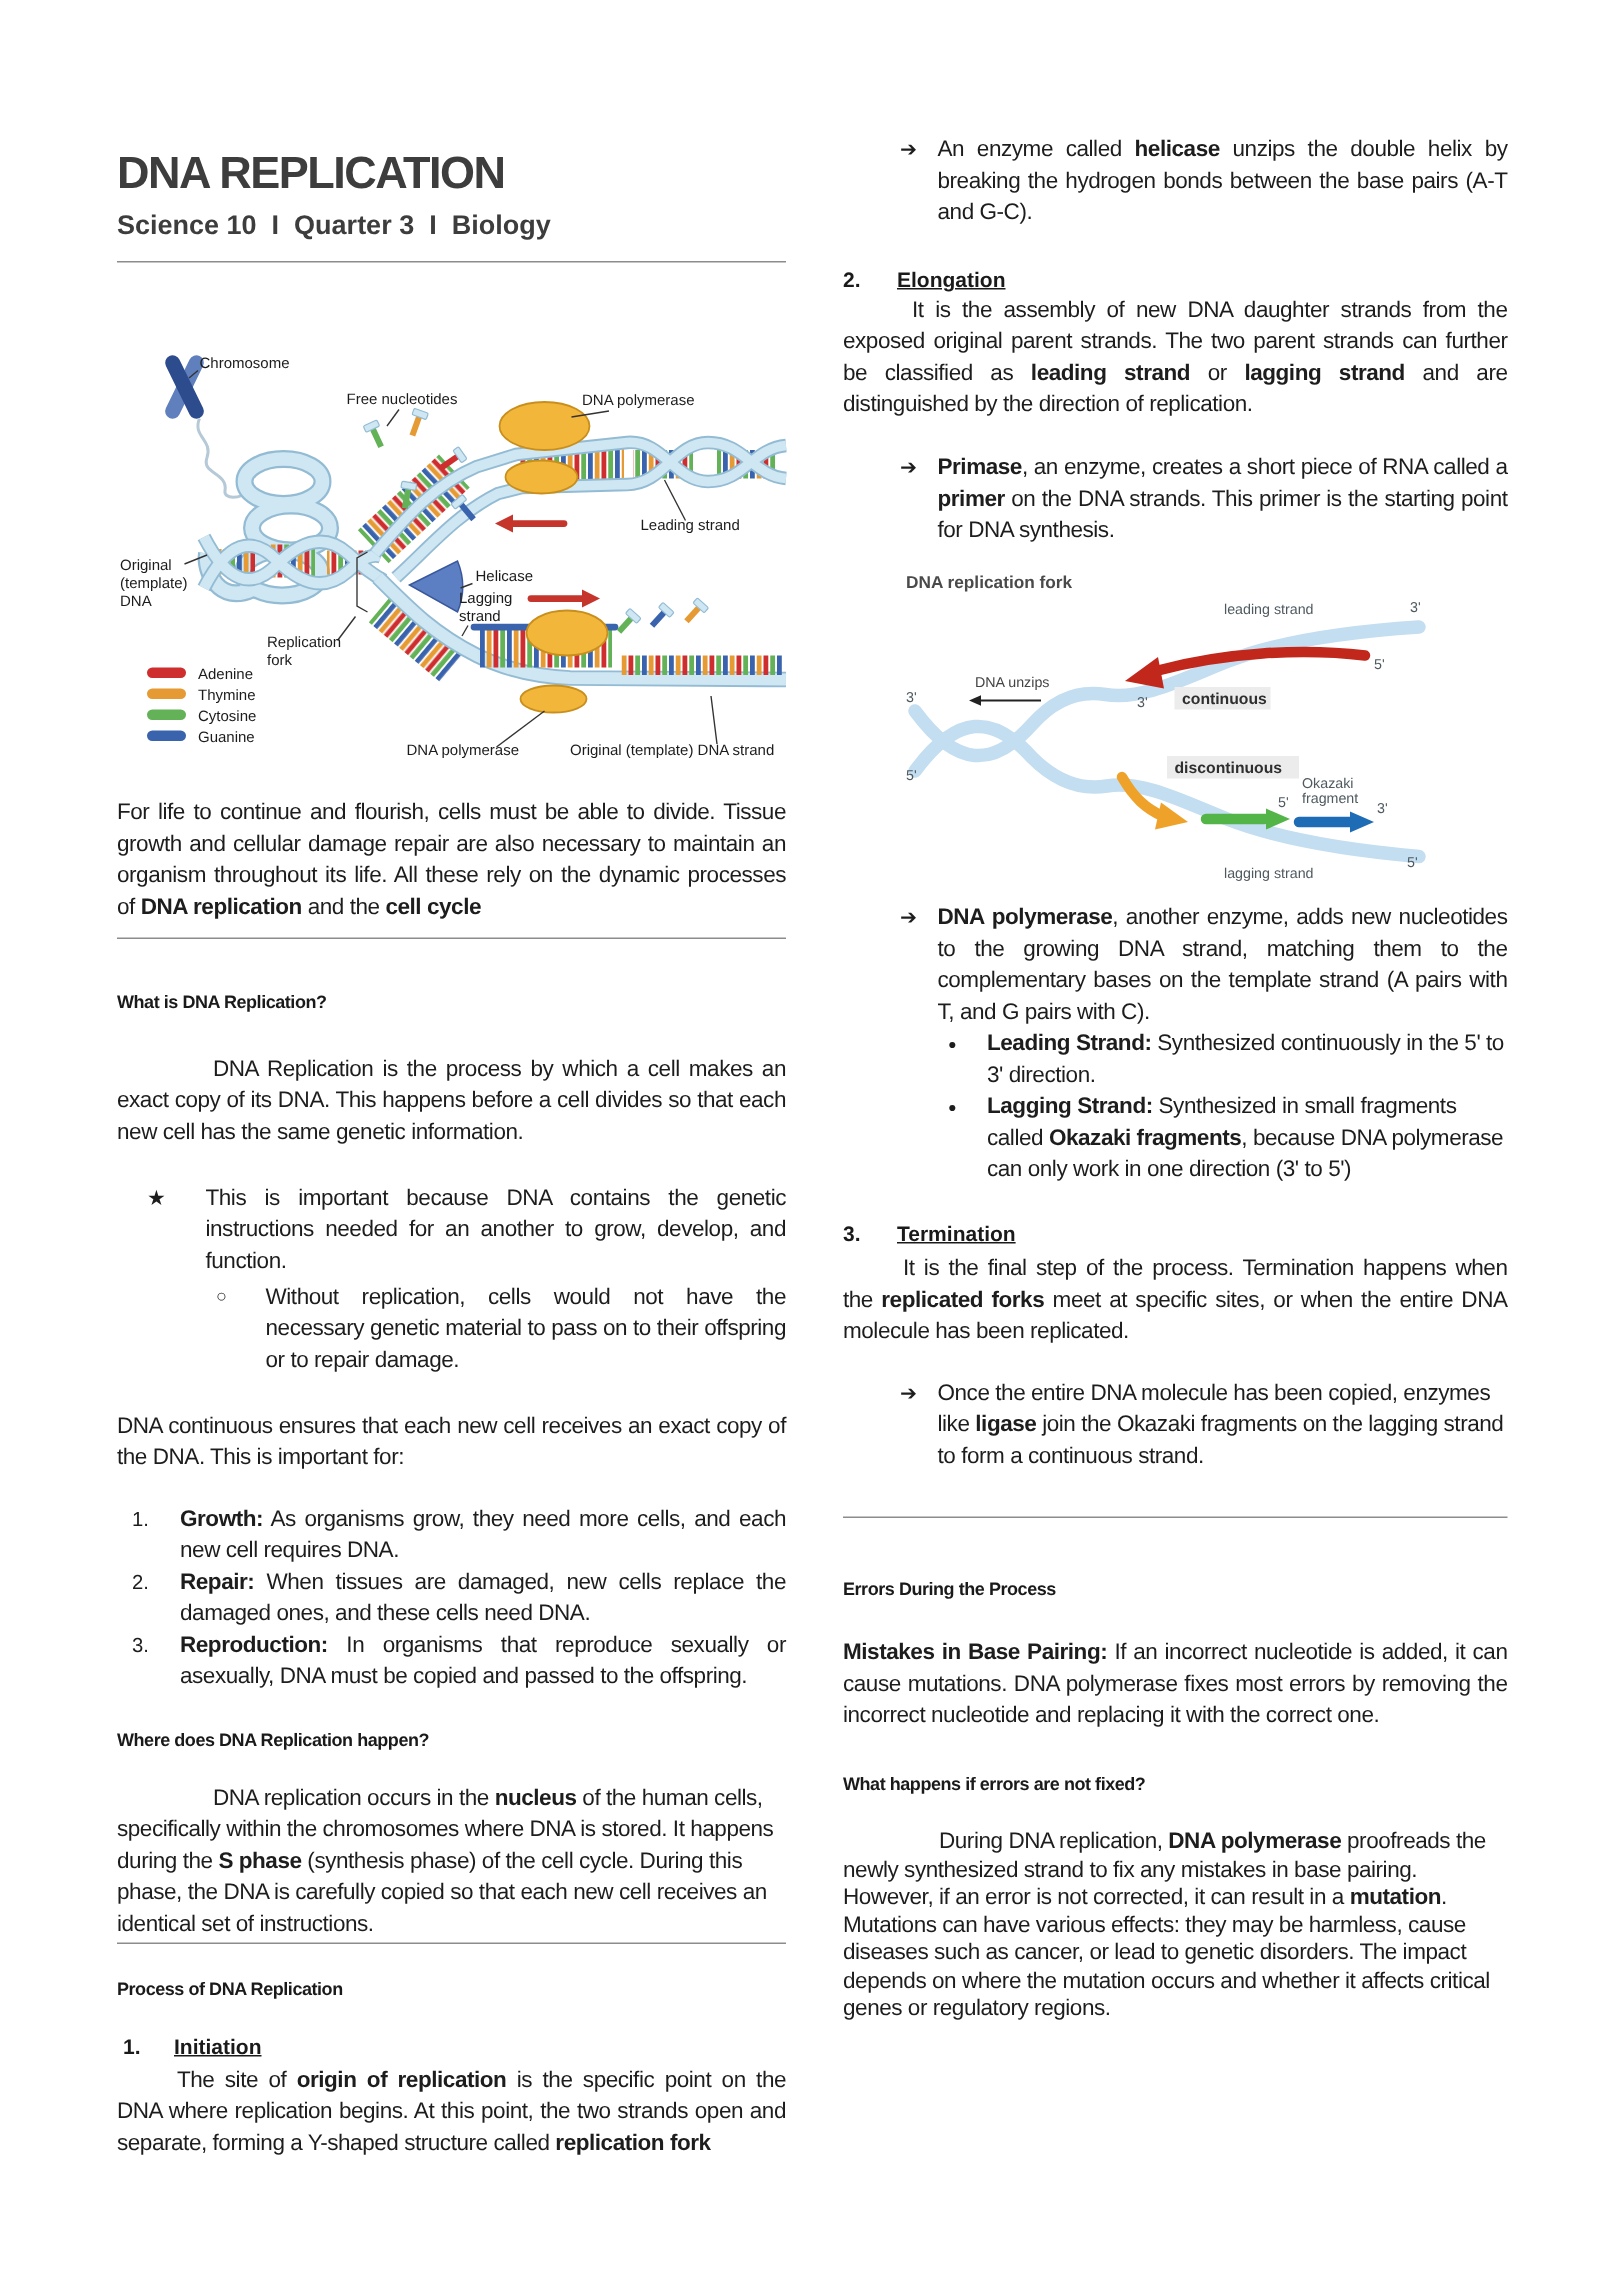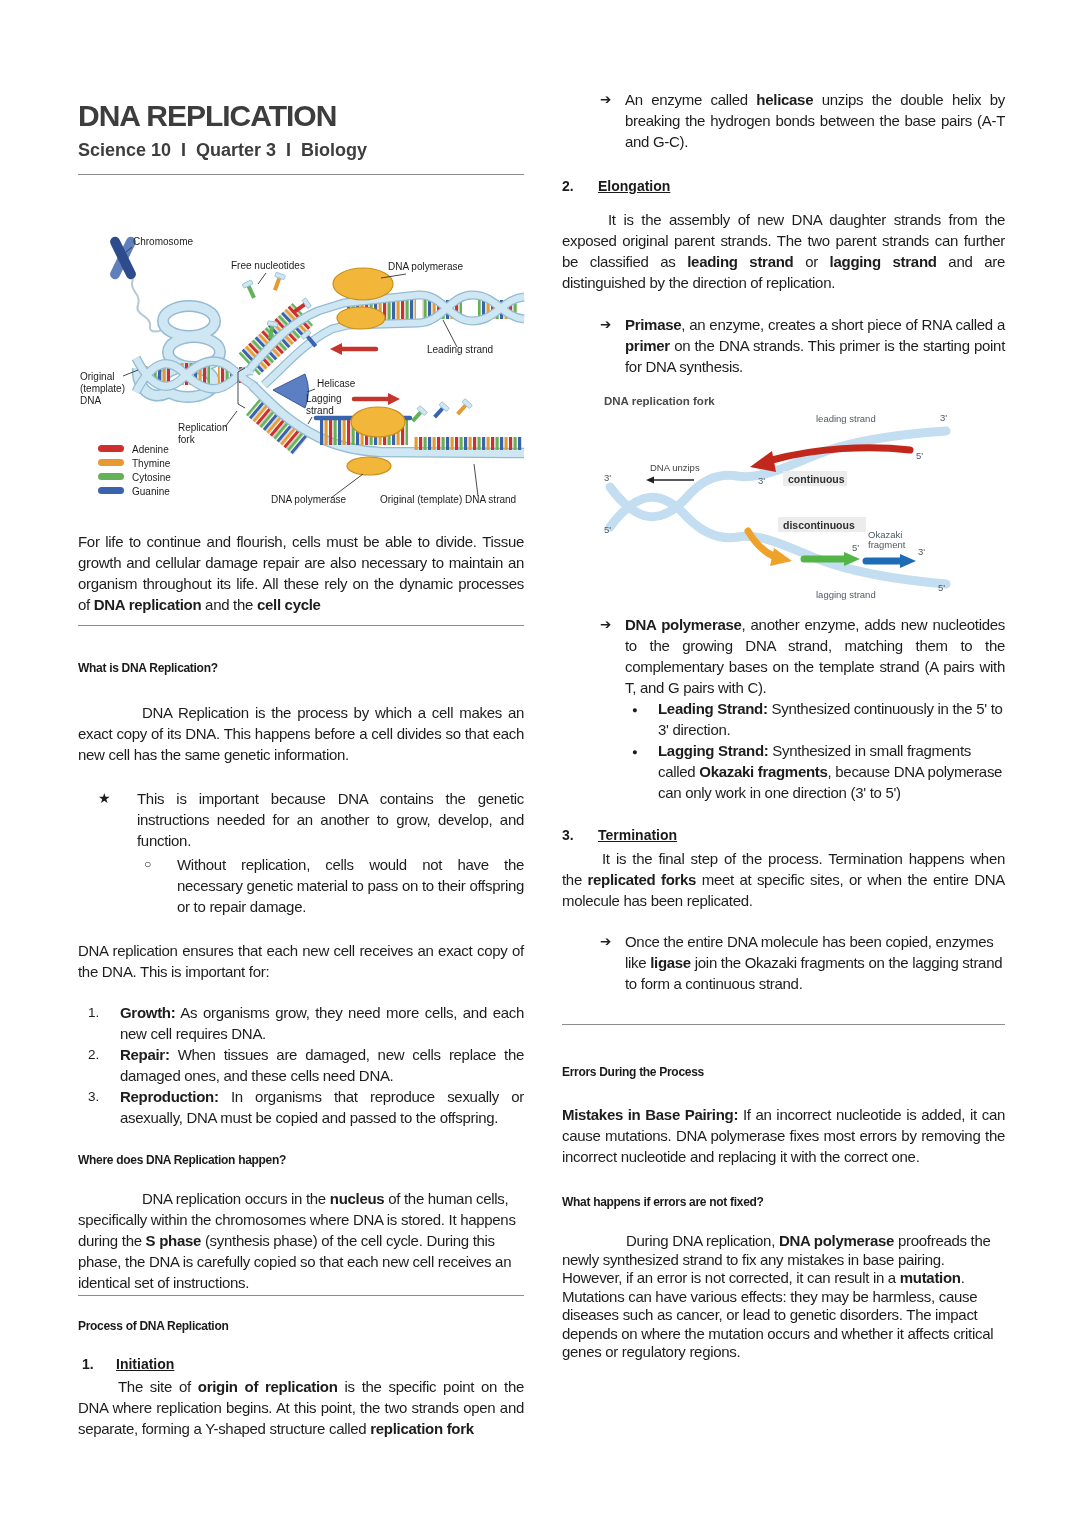--- a/index.html
+++ b/index.html
@@ -223,21 +223,21 @@
 
     <div class="row" style="margin-top:23px;">
       <span class="gl gl-star">★</span>
       <div class="li-text just"><span>This is important because DNA contains the genetic instructions needed for an another to grow, develop, and function.</span></div>
     </div>
     <div class="row" style="margin-top:3px;">
       <span class="gl gl-circle">○</span>
       <div class="li-text just"><span>Without replication, cells would not have the necessary genetic material to pass on to their offspring or to repair damage.</span></div>
     </div>
 
-    <p class="just" style="margin-top:23px;"><span>DNA replication ensures that each new cell receives an exact copy of the DNA. This is important for:</span></p>
+    <p class="just" style="margin-top:23px;"><span>DNA continuous ensures that each new cell receives an exact copy of the DNA. This is important for:</span></p>
 
     <div class="row" style="margin-top:20px;">
       <span class="gl gl-num">1.</span>
       <div class="li-text just"><span class="b">Growth:</span><span> As organisms grow, they need more cells, and each new cell requires DNA.</span></div>
     </div>
     <div class="row">
       <span class="gl gl-num">2.</span>
       <div class="li-text just"><span class="b">Repair:</span><span> When tissues are damaged, new cells replace the damaged ones, and these cells need DNA.</span></div>
     </div>
     <div class="row">
@@ -261,21 +261,21 @@
 
     <div class="row" style="margin-top:73px;">
       <span class="gl gl-arrow-r">➔</span>
       <div class="li-text just"><span>An enzyme called </span><span class="b">helicase</span><span> unzips the double helix by breaking the hydrogen bonds between the base pairs (A-T and G-C).</span></div>
     </div>
 
     <div class="hrow" style="margin-top:24px;">
       <span class="hnum-r">2.</span>
       <span class="htitle">Elongation</span>
     </div>
-    <p class="just" style="margin-top:13px; text-indent:46px;"><span>It is the assembly of new DNA daughter strands from the exposed original parent strands. The two parent strands can further be classified as </span><span class="b">leading strand</span><span> or </span><span class="b">lagging strand</span><span> and are distinguished by the direction of replication.</span></p>
+    <p class="just" style="margin-top:0; text-indent:46px;"><span>It is the assembly of new DNA daughter strands from the exposed original parent strands. The two parent strands can further be classified as </span><span class="b">leading strand</span><span> or </span><span class="b">lagging strand</span><span> and are distinguished by the direction of replication.</span></p>
 
     <div class="row" style="margin-top:21px;">
       <span class="gl gl-arrow-r">➔</span>
       <div class="li-text just"><span class="b">Primase</span><span>, an enzyme, creates a short piece of RNA called a </span><span class="b">primer</span><span> on the DNA strands. This primer is the starting point for DNA synthesis.</span></div>
     </div>
 
     <svg class="d2" width="410" height="215" viewBox="0 0 410 215" xmlns="http://www.w3.org/2000/svg">
       <text x="4" y="14" class="dlabB" style="fill:#4a4a4a; font-size:11.5px;">DNA replication fork</text>
 
       <g>

